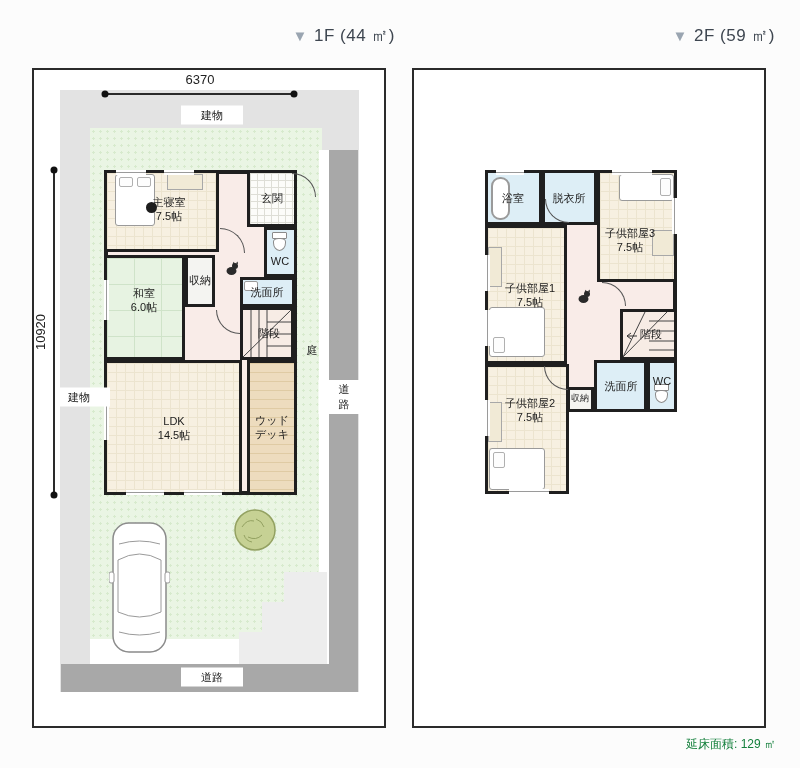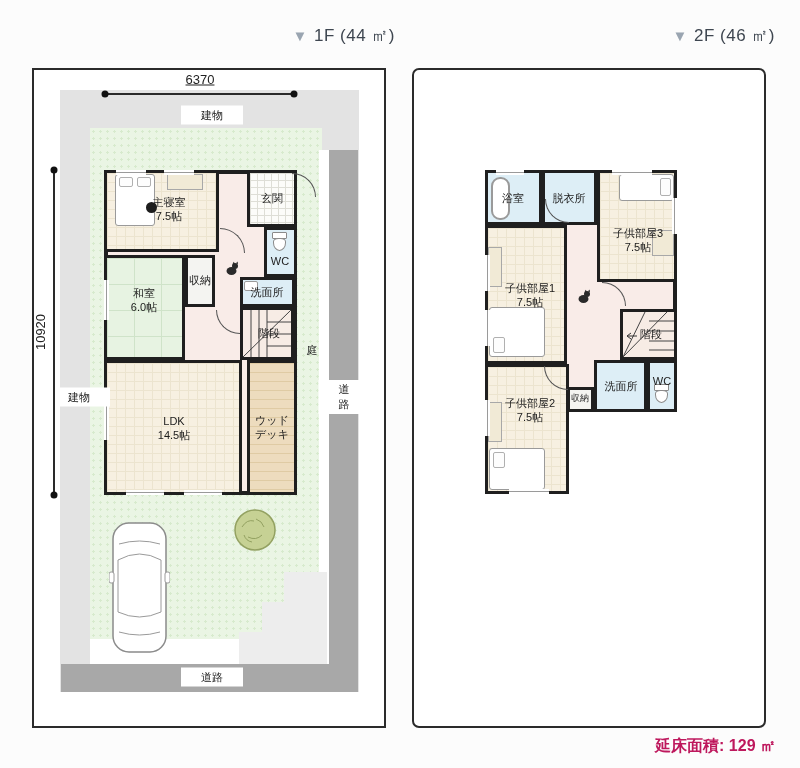--- a/index.html
+++ b/index.html
@@ -5,25 +5,25 @@
   * { margin:0; padding:0; box-sizing:border-box; }
   html,body { width:800px; height:768px; }
   body { font-family:"Liberation Sans","DejaVu Sans",sans-serif; background:#fcfcfc; position:relative; overflow:hidden; }
 
   
   .fhdr { position:absolute; top:24px; height:22px; display:flex; align-items:center; justify-content:flex-end; gap:6px;
           font-size:17px; color:#3e4650; letter-spacing:.5px; }
   .fhdr.h1 { left:33px; width:362px; }
   .fhdr.h2 { left:413px; width:362px; }
   .tri { color:#9aa5b1; font-size:15px; line-height:1; }
-  .footer { position:absolute; top:736px; right:24px; font-size:16px; font-weight:bold; color:#be185d; }
+  .footer { position:absolute; top:736px; right:24px; font-size:12px; font-weight:normal; color:#15803d; }
 
   
   .panel { position:absolute; top:68px; width:354px; height:660px; background:#fff; border:2px solid #2b2b2b; }
-  .p1 { left:32px; } .p2 { left:412px;border-radius:7px; }
+  .p1 { left:32px; } .p2 { left:412px; }
 
   
   .abs { position:absolute; }
   .lbl { position:absolute; transform:translate(-50%,-50%); font-size:11px; color:#1c1c1c; text-align:center;
          line-height:1.3; white-space:nowrap; z-index:6; }
   .lbl .nm, .lbl .sz { display:block; }
   .lbl.wrap { white-space:normal; word-break:break-all; width:38px; }
   .tag { position:absolute; transform:translate(-50%,-50%); background:#fff; padding:2px 20px; font-size:11px;
          color:#222; z-index:7; }
   .tiny { font-size:9px; }
@@ -81,39 +81,39 @@
 </style>
 </head>
 <body>
 
 <div class="fhdr h1">
   <span class="tri">▼</span>
   <span>1F (44 ㎡)</span>
 </div>
 <div class="fhdr h2">
   <span class="tri">▼</span>
-  <span>2F (46 ㎡)</span>
+  <span>2F (59 ㎡)</span>
 </div>
 
 <div class="panel p1">
 
   <div class="abs site" style="left:26px;top:20px;width:299px;height:602px;"></div>
   <div class="abs lawn" style="left:56px;top:58px;width:232px;height:512px;"></div>
   <div class="abs whitegap" style="left:285px;top:80px;width:10px;height:514px;"></div>
   <div class="abs road" style="left:295px;top:80px;width:29px;height:514px;"></div>
   <div class="abs whitegap" style="left:56px;top:569px;width:232px;height:25px;"></div>
   <div class="abs road" style="left:27px;top:594px;width:297px;height:28px;"></div>
   <div class="abs step" style="left:250px;top:502px;width:43px;height:30px;"></div>
   <div class="abs step" style="left:228px;top:532px;width:65px;height:30px;"></div>
   <div class="abs step" style="left:205px;top:562px;width:88px;height:32px;"></div>
 
   <div class="dline" style="left:71px;top:23px;width:189px;height:2px;"></div>
   <div class="dot" style="left:71px;top:24px;"></div>
   <div class="dot" style="left:260px;top:24px;"></div>
-  <div class="dimtxt" style="left:166px;top:9px;text-decoration:underline;">6370</div>
+  <div class="dimtxt" style="left:166px;top:9px;">6370</div>
   <div class="dline" style="left:19px;top:100px;width:2px;height:325px;"></div>
   <div class="dot" style="left:20px;top:100px;"></div>
   <div class="dot" style="left:20px;top:425px;"></div>
   <div class="dimtxt dimv" style="left:6px;top:262px;">10920</div>
 
   <div class="house" style="left:70px;top:100px;width:193px;height:325px;"></div>
 
   <div class="room floorgrid" style="left:70px;top:100px;width:115px;height:82px;"></div>
   <div class="room tile" style="left:213px;top:100px;width:50px;height:57px;"></div>
   <div class="room blue" style="left:230px;top:157px;width:33px;height:50px;"></div>
@@ -262,21 +262,21 @@
   </div>
 
   <svg class="abs" style="left:162px;top:218px;z-index:5;" width="16" height="16" viewBox="0 0 16 16">
     <ellipse cx="7.5" cy="11" rx="5" ry="4" fill="#2a2a2a"></ellipse>
     <circle cx="11" cy="6" r="3" fill="#2a2a2a"></circle>
     <path d="M8.6 4.2 L9.6 1.8 L11 3.4 Z M12 3.2 L13.6 1.6 L14 4.2 Z" fill="#2a2a2a"></path>
   </svg>
 
   <div class="lbl" style="left:99px;top:128px;">浴室</div>
   <div class="lbl" style="left:155px;top:128px;">脱衣所</div>
-  <div class="lbl" style="left:224px;top:170px;">
+  <div class="lbl" style="left:216px;top:170px;">
     <span class="nm">子供部屋3</span>
     <span class="sz">7.5帖</span>
   </div>
   <div class="lbl" style="left:116px;top:225px;">
     <span class="nm">子供部屋1</span>
     <span class="sz">7.5帖</span>
   </div>
   <div class="lbl" style="left:237px;top:264px;">階段</div>
   <div class="lbl" style="left:207px;top:316px;">洗面所</div>
   <div class="lbl" style="left:248px;top:311px;">WC</div>

